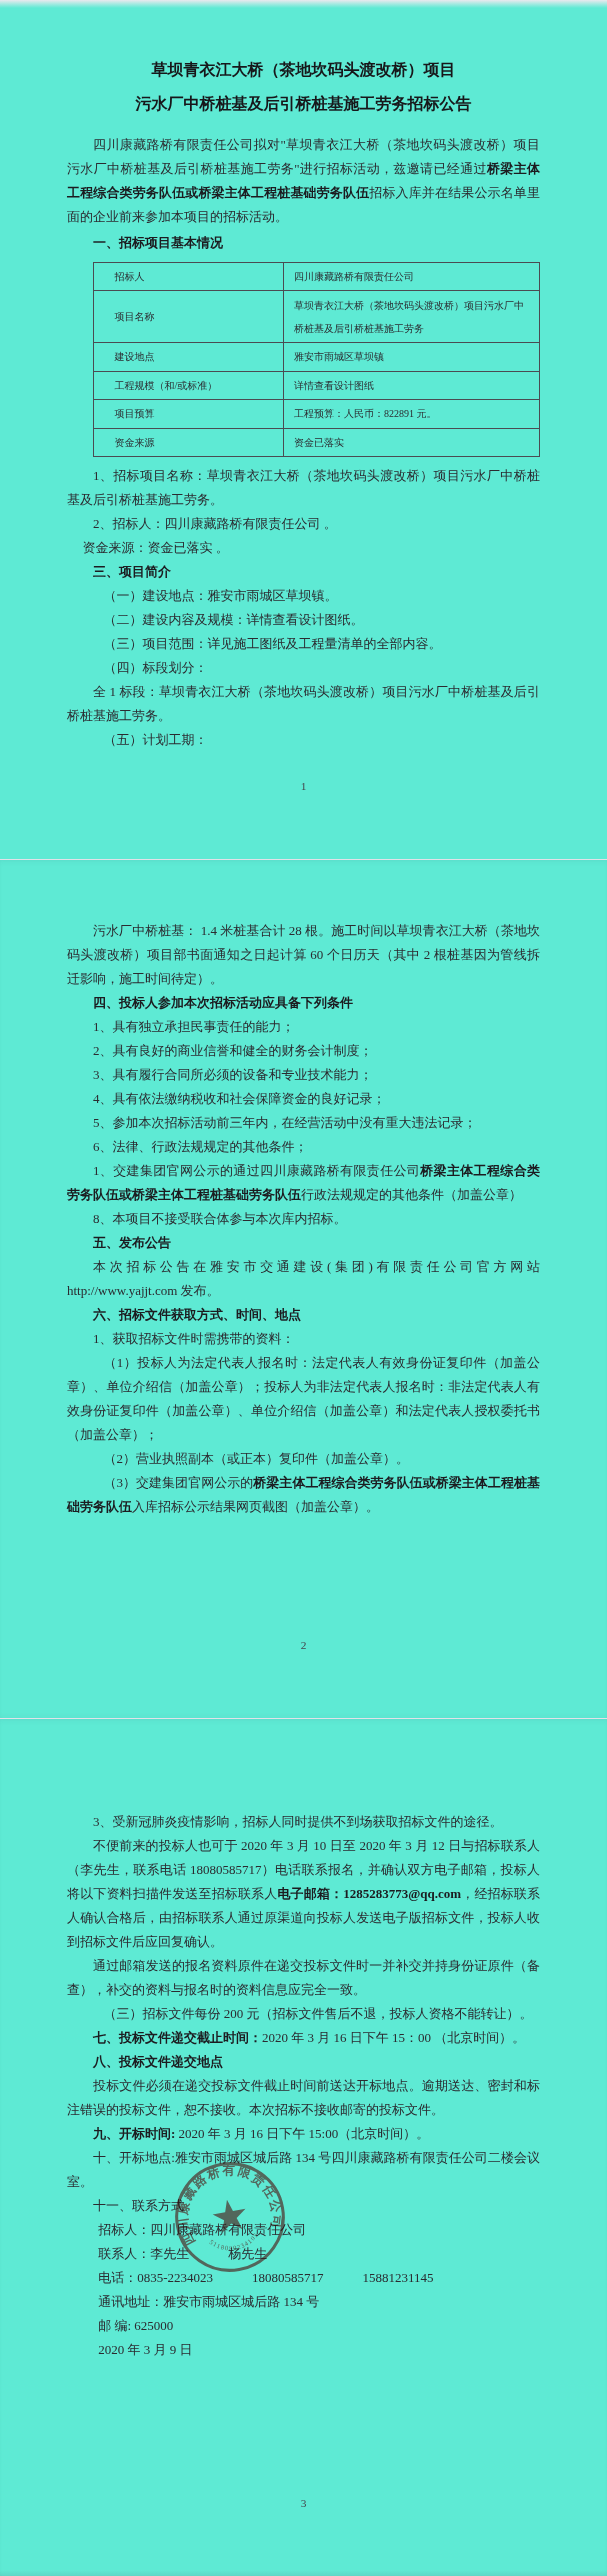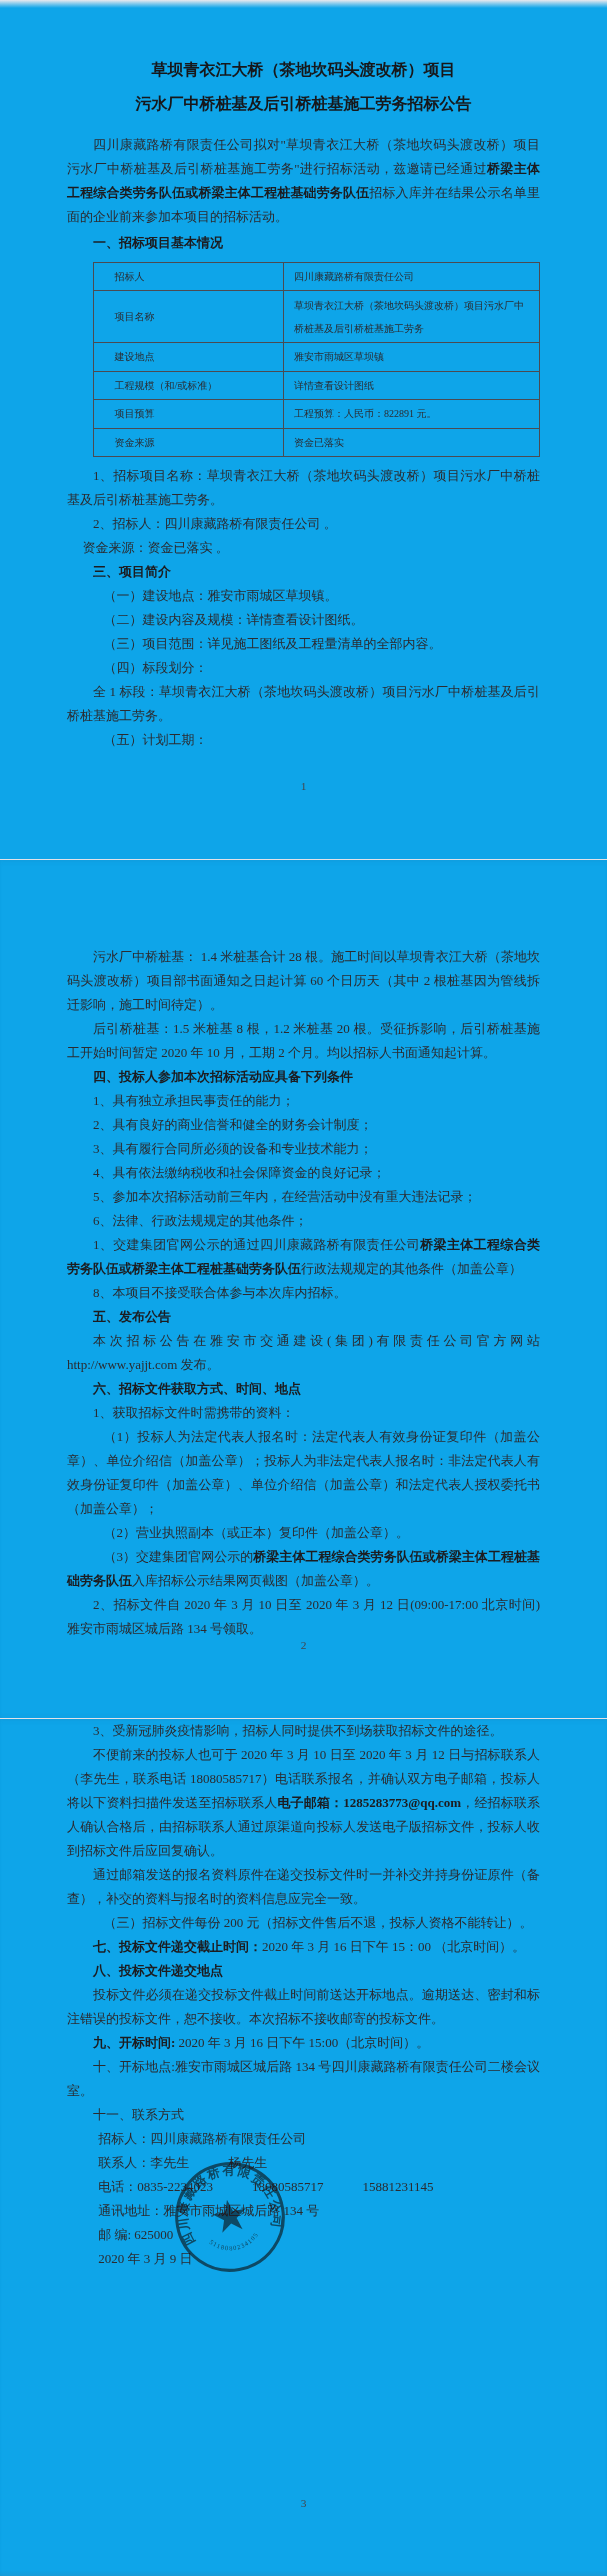--- a/index.html
+++ b/index.html
@@ -1,23 +1,23 @@
 <!DOCTYPE html>
 <html style="font-size:12px"><head>
 <meta charset="utf-8">
 <style>
   html,body{margin:0;padding:0;background:#f2f2f5;}
-  .doc{position:relative;width:607px;height:2576px;margin:0 auto;background:#0ea5e9;overflow:hidden;
+  .doc{position:relative;width:607px;height:2576px;margin:0 auto;background:#5eead4;overflow:hidden;
        font-family:"Liberation Serif","DejaVu Serif",serif;color:#2b2b30;}
   .page{position:relative;width:607px;box-sizing:border-box;padding-left:67px;padding-right:67px;}
   .page-1{height:859px;padding-top:53px;}
   .page-2,.page-3{border-top:0.8px solid #e2e2e8;
        box-shadow:inset 0 3.8px 6.8px -3.8px rgba(60,60,90,.10), inset 0 -3.8px 6.8px -3.8px rgba(60,60,90,.06);}
-  .page-2{height:859px;padding-top:85px;}
-  .page-3{height:858px;}
+  .page-2{height:859px;padding-top:59px;}
+  .page-3{height:858px;padding-top:91px;}
   p{margin:0;font-size:13px;line-height:24px;text-align:justify;}
   .b{font-weight:bold;color:#1c1c20;}
   .ind1{text-indent:1.2em}
   .ind2{text-indent:2em}
   .ind3{text-indent:2.8em}
   .indc{text-indent:2.4em}
   .mt6{margin-top:2px}
   .mt16{margin-top:12px}
   .title{text-align:center;text-indent:0;font-weight:bold;font-size:16px;line-height:34px;color:#17171a;}
   table.itable{border-collapse:collapse;margin:6.8px 0 6.8px 26px;table-layout:fixed;}
@@ -86,38 +86,36 @@
     <p class="ind3">（三）项目范围：详见施工图纸及工程量清单的全部内容。</p>
     <p class="ind3">（四）标段划分：</p>
     <p class="ind2">全 1 标段：草坝青衣江大桥（茶地坎码头渡改桥）项目污水厂中桥桩基及后引桥桩基施工劳务。</p>
     <p class="ind3">（五）计划工期：</p>
 
     <p class="pageno">1</p>
   </section>
 
   <section class="page page-2">
     <p class="ind2">污水厂中桥桩基： 1.4 米桩基合计 28 根。施工时间以草坝青衣江大桥（茶地坎码头渡改桥）项目部书面通知之日起计算 60 个日历天（其中 2 根桩基因为管线拆迁影响，施工时间待定）。</p>
-    <p class="ind2">后引桥桩基：1.5 米桩基 8 根，1.2 米桩基 20 根。受征拆影响，后引桥桩基施工开始时间暂定 2020 年 10 月，工期 2 个月。均以招标人书面通知起计算。</p>
     <p class="b ind2">四、投标人参加本次招标活动应具备下列条件</p>
     <p class="ind2">1、具有独立承担民事责任的能力；</p>
     <p class="ind2">2、具有良好的商业信誉和健全的财务会计制度；</p>
     <p class="ind2">3、具有履行合同所必须的设备和专业技术能力；</p>
     <p class="ind2">4、具有依法缴纳税收和社会保障资金的良好记录；</p>
     <p class="ind2">5、参加本次招标活动前三年内，在经营活动中没有重大违法记录；</p>
     <p class="ind2">6、法律、行政法规规定的其他条件；</p>
     <p class="ind2"><span>1、交建集团官网公示的通过四川康藏路桥有限责任公司</span><span class="b">桥梁主体工程综合类劳务队伍或桥梁主体工程桩基础劳务队伍</span><span>行政法规规定的其他条件（加盖公章）</span></p>
     <p class="ind2">8、本项目不接受联合体参与本次库内招标。</p>
     <p class="b ind2">五、发布公告</p>
     <p class="ind2">本次招标公告在雅安市交通建设(集团)有限责任公司官方网站 http://www.yajjt.com 发布。</p>
     <p class="b ind2">六、招标文件获取方式、时间、地点</p>
     <p class="ind2">1、获取招标文件时需携带的资料：</p>
     <p class="ind3">（1）投标人为法定代表人报名时：法定代表人有效身份证复印件（加盖公章）、单位介绍信（加盖公章）；投标人为非法定代表人报名时：非法定代表人有效身份证复印件（加盖公章）、单位介绍信（加盖公章）和法定代表人授权委托书（加盖公章）；</p>
     <p class="ind3">（2）营业执照副本（或正本）复印件（加盖公章）。</p>
     <p class="ind3"><span>（3）交建集团官网公示的</span><span class="b">桥梁主体工程综合类劳务队伍或桥梁主体工程桩基础劳务队伍</span><span>入库招标公示结果网页截图（加盖公章）。</span></p>
-    <p class="ind2">2、招标文件自 2020 年 3 月 10 日至 2020 年 3 月 12 日(09:00-17:00 北京时间) 雅安市雨城区城后路 134 号领取。</p>
 
     <p class="pageno">2</p>
   </section>
 
   <section class="page page-3">
     <p class="ind2">3、受新冠肺炎疫情影响，招标人同时提供不到场获取招标文件的途径。</p>
     <p class="ind2"><span>不便前来的投标人也可于 2020 年 3 月 10 日至 2020 年 3 月 12 日与招标联系人（李先生，联系电话 18080585717）电话联系报名，并确认双方电子邮箱，投标人将以下资料扫描件发送至招标联系人</span><span class="b">电子邮箱：1285283773@qq.com</span><span>，经招标联系人确认合格后，由招标联系人通过原渠道向投标人发送电子版招标文件，投标人收到招标文件后应回复确认。</span></p>
     <p class="ind2">通过邮箱发送的报名资料原件在递交投标文件时一并补交并持身份证原件（备查），补交的资料与报名时的资料信息应完全一致。</p>
     <p class="ind3">（三）招标文件每份 200 元（招标文件售后不退，投标人资格不能转让）。</p>
     <p class="ind2"><span class="b">七、投标文件递交截止时间：</span><span>2020 年 3 月 16 日下午 15：00 （北京时间）。</span></p>

